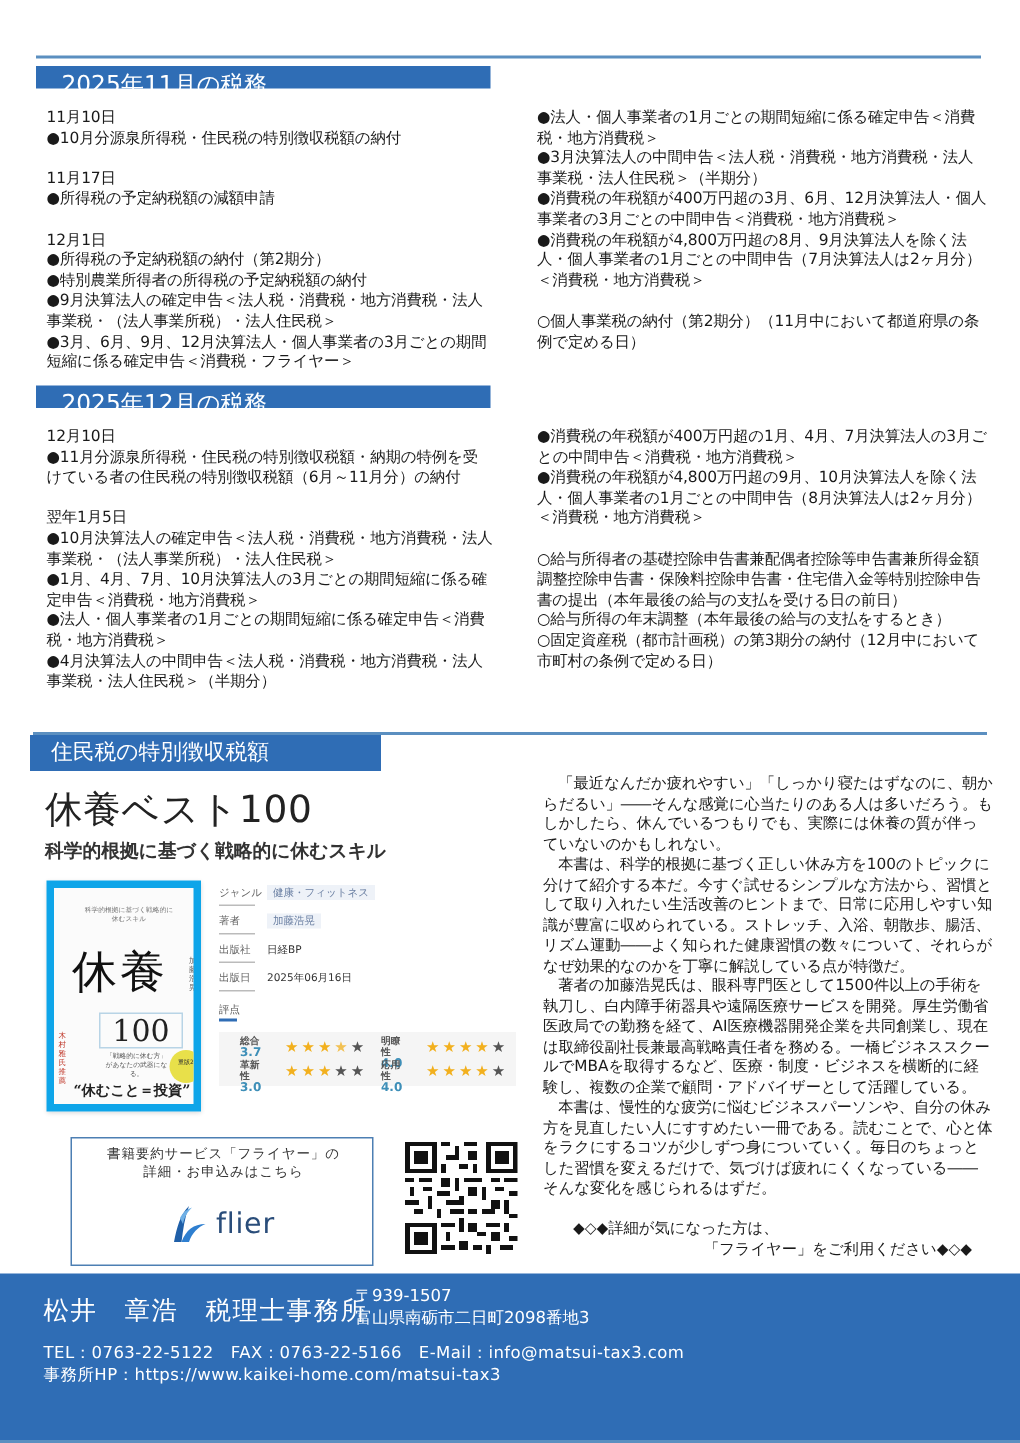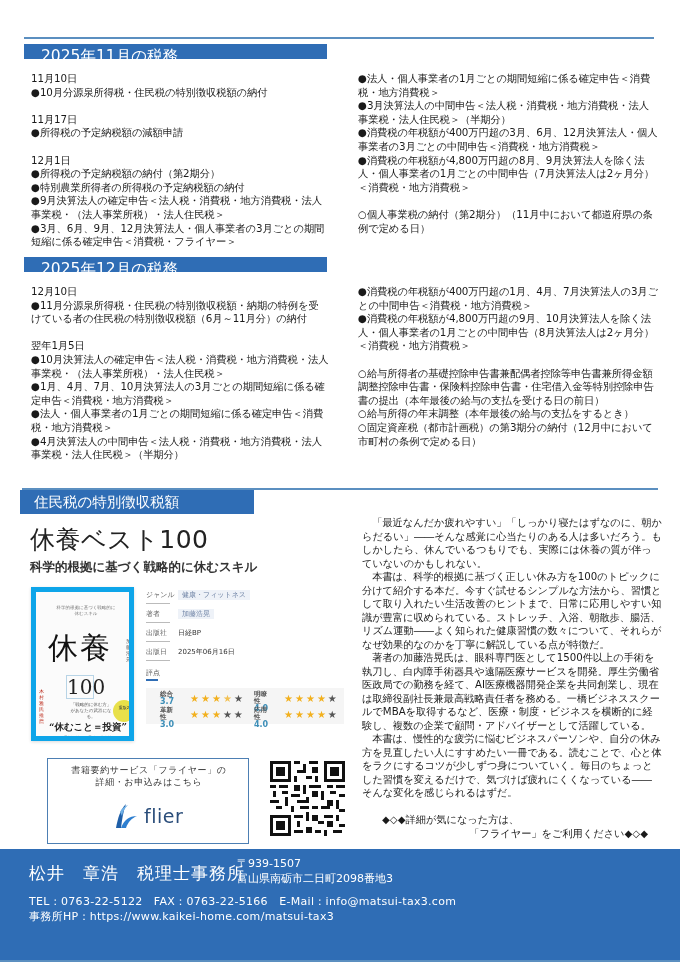--- a/index.html
+++ b/index.html
@@ -25,21 +25,21 @@
   .book-sub { position: absolute; left: 30px; top: 559px; font-size: 12.5px; color: #333; font-weight: bold; }
 
   .cover {
     position: absolute; left: 31px; top: 587px; width: 103px; height: 154px;
     background: #fbfbfb; border: 5px solid #0ea5e9; box-shadow: 0 1px 3px rgba(0,0,0,0.15);
     overflow: hidden;
   }
   .cover .c-small { position: absolute; left: 20px; top: 13px; width: 60px; font-size: 4.5px; color: #777; text-align: center; line-height: 6px; }
   .cover .c-big { position: absolute; left: 12px; top: 36px; font-family: "DejaVu Serif", serif; font-size: 30px; color: #111; letter-spacing: 2px; }
   .cover .c-author { position: absolute; left: 90px; top: 46px; width: 8px; font-size: 5px; color: #555; line-height: 6px; }
-  .cover .c-100box { position: absolute; left: 30px; top: 83px; width: 28px; height: 24px; border: 1.5px solid #b8d4e6; font-family: "DejaVu Serif", serif; font-size: 20px; text-align: center; line-height: 22px; color: #222; }
+  .cover .c-100box { position: absolute; left: 30px; top: 83px; width: 56px; height: 24px; border: 1.5px solid #b8d4e6; font-family: "DejaVu Serif", serif; font-size: 20px; text-align: center; line-height: 22px; color: #222; }
   .cover .c-side { position: absolute; left: 3px; top: 96px; width: 8px; font-size: 5px; color: #c0392b; line-height: 6px; }
   .cover .c-badge { position: absolute; left: 77px; top: 108px; width: 22px; height: 22px; border-radius: 50%; background: #e8e04a; font-size: 4px; text-align: center; line-height: 5px; padding-top: 5px; color: #333; }
   .cover .c-quote { position: absolute; left: 33px; top: 110px; width: 44px; font-size: 4.5px; color: #555; text-align: center; line-height: 6px; }
   .cover .c-main { position: absolute; left: 6px; top: 129px; width: 92px; font-family: "DejaVu Serif", serif; font-size: 9.5px; font-weight: bold; color: #222; text-align: center; }
   .cover .c-foot { position: absolute; left: 20px; top: 143px; width: 64px; font-size: 4px; color: #666; text-align: center; }
 
   .meta { position: absolute; left: 146px; top: 586px; width: 200px; font-size: 7px; color: #555; }
   .meta-row { display: flex; align-items: center; height: 19px; border-bottom: 1px solid transparent; position: relative; }
   .meta-row .k { width: 30px; color: #666; }
   .meta-row .k::after { content: ""; position: absolute; left: 0; bottom: 0; width: 24px; height: 1px; background: #bbb; }

